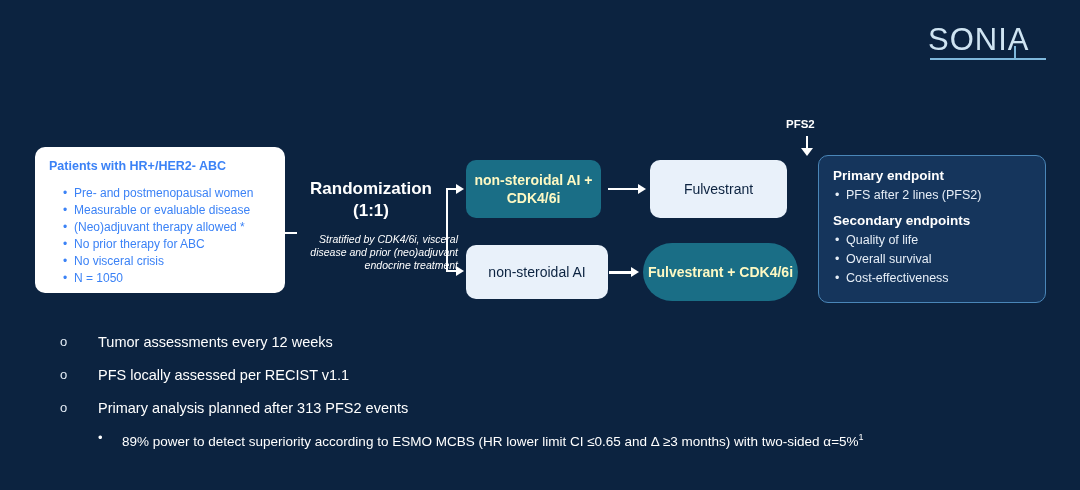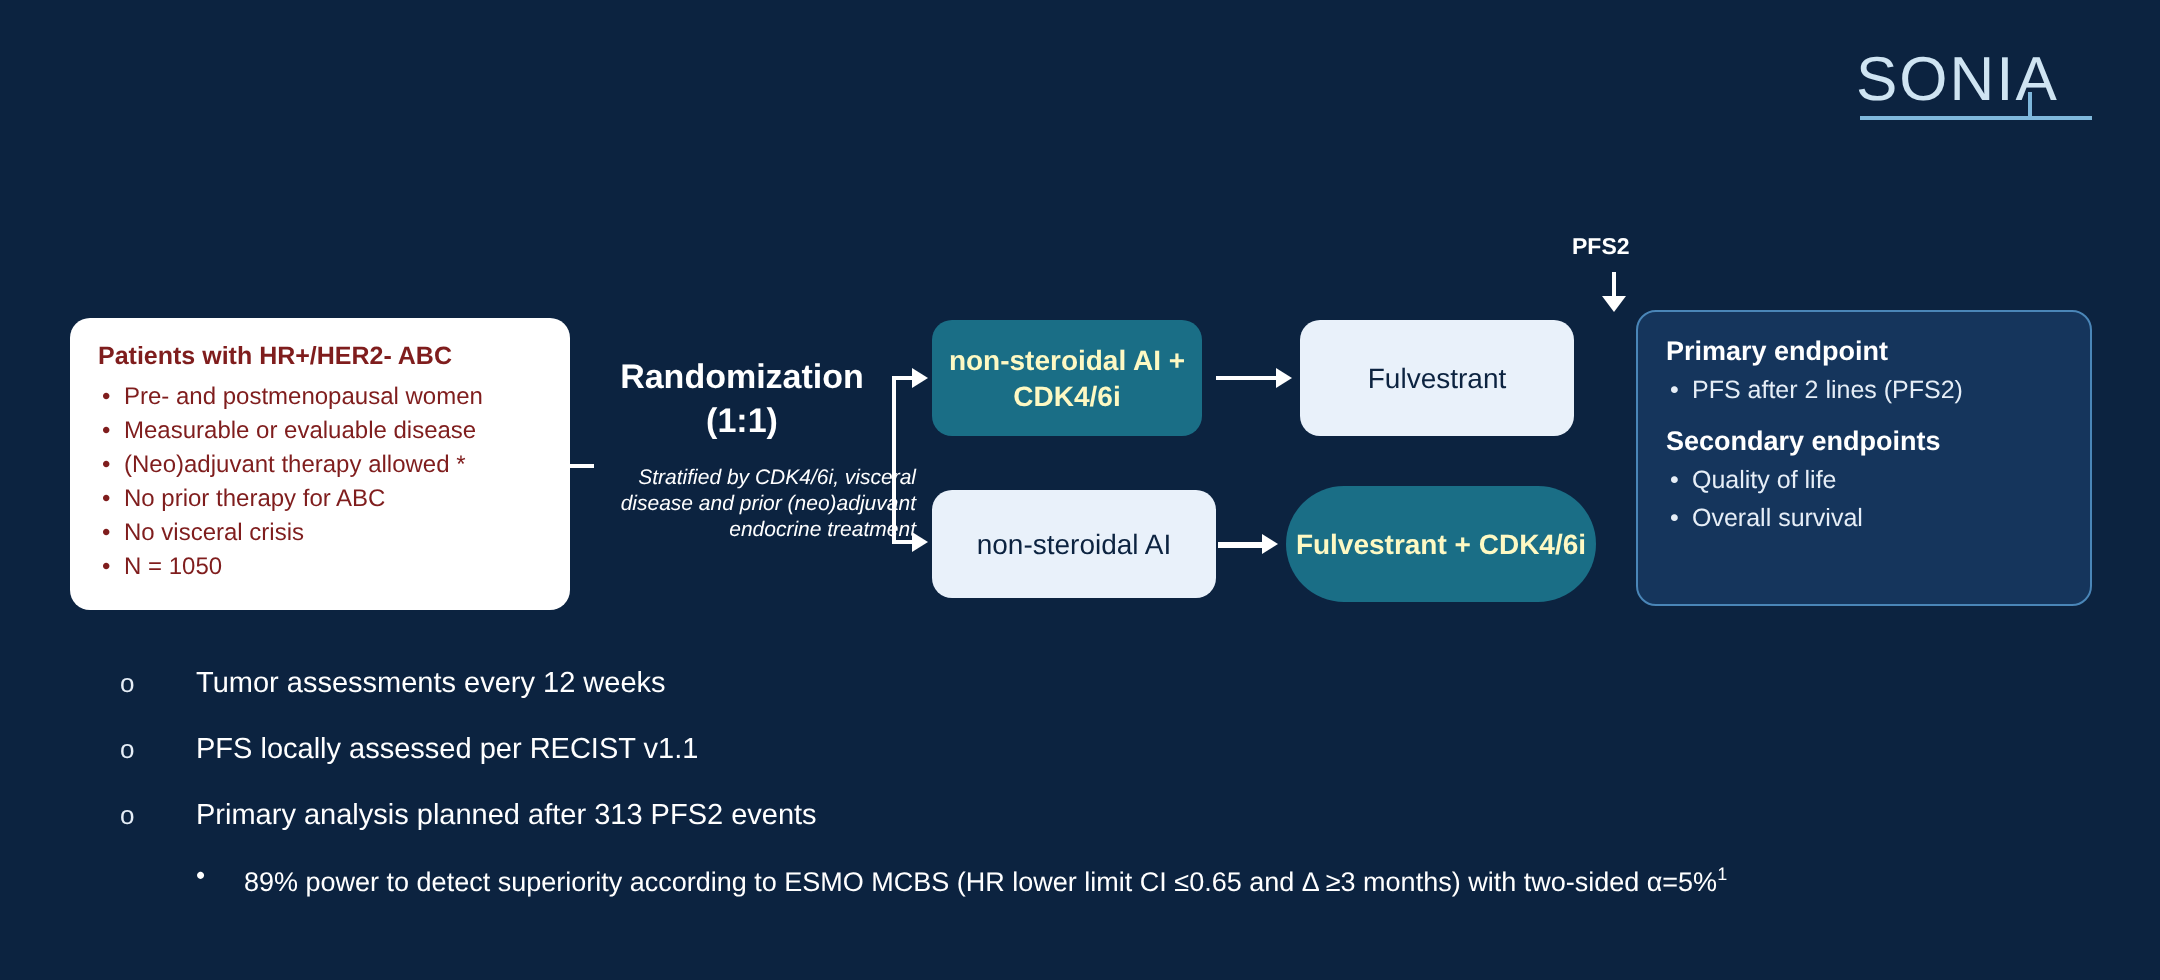--- a/index.html
+++ b/index.html
@@ -77,34 +77,34 @@
     color: #fef9c3;
   }
   .box-navy {
     background: #15355c;
     color: #ffffff;
     border: 1px solid #4a86b8;
   }
   
   #patients-box {
     left: 35px;
-    top: 159px;
+    top: 147px;
     width: 250px;
     height: 146px;
     padding: 12px 12px 8px 14px;
     background: #ffffff;
-    color: #7f1d1d;
+    color: #3b82f6;
   }
   #patients-box .hd {
     font-size: 12.5px;
     font-weight: bold;
     margin-bottom: 5px;
   }
   #patients-box ul {
-    margin: 0;
+    margin: 12px;
     padding: 0;
     list-style: none;
   }
   #patients-box li {
     font-size: 12px;
     line-height: 17px;
     padding-left: 13px;
     position: relative;
   }
   #patients-box li::before {
@@ -375,20 +375,21 @@
 
   <div class="box box-navy" id="endpoints">
     <div class="hd">Primary endpoint</div>
     <ul>
       <li>PFS after 2 lines (PFS2)</li>
     </ul>
     <div class="hd2">Secondary endpoints</div>
     <ul>
       <li>Quality of life</li>
       <li>Overall survival</li>
+      <li>Cost-effectiveness</li>
     </ul>
   </div>
 
   <div class="bullets">
     <div class="bl-row">
       <div class="bl-marker">o</div>
       <div class="bl-text">Tumor assessments every 12 weeks</div>
     </div>
     <div class="bl-row">
       <div class="bl-marker">o</div>

